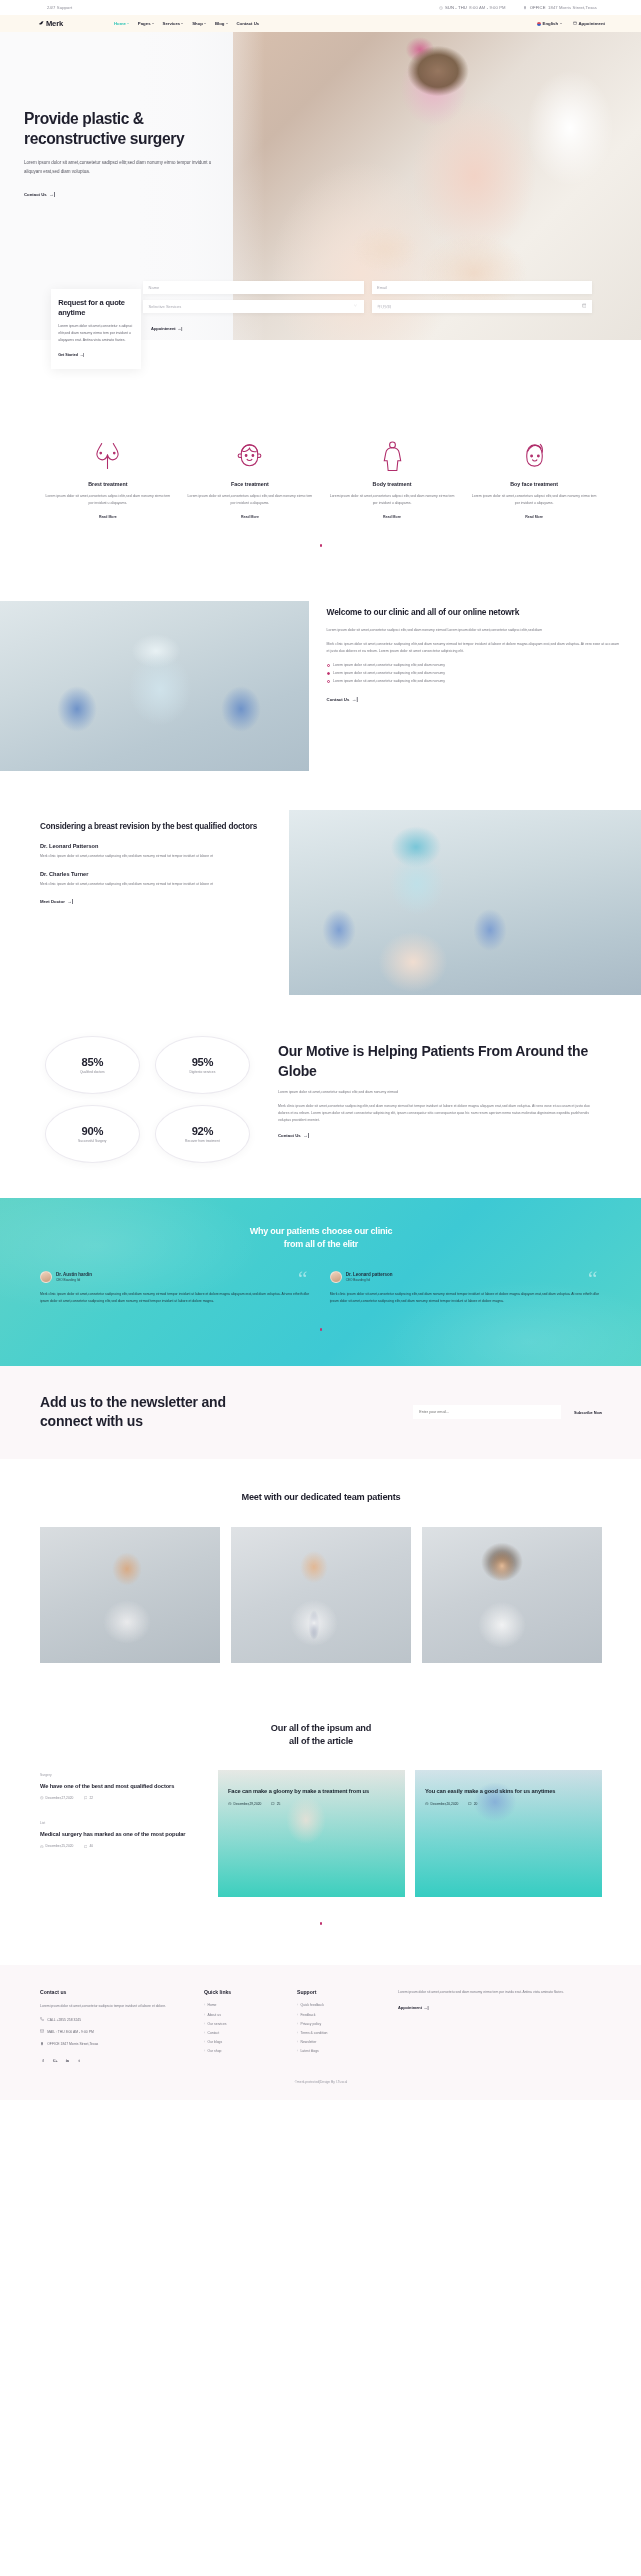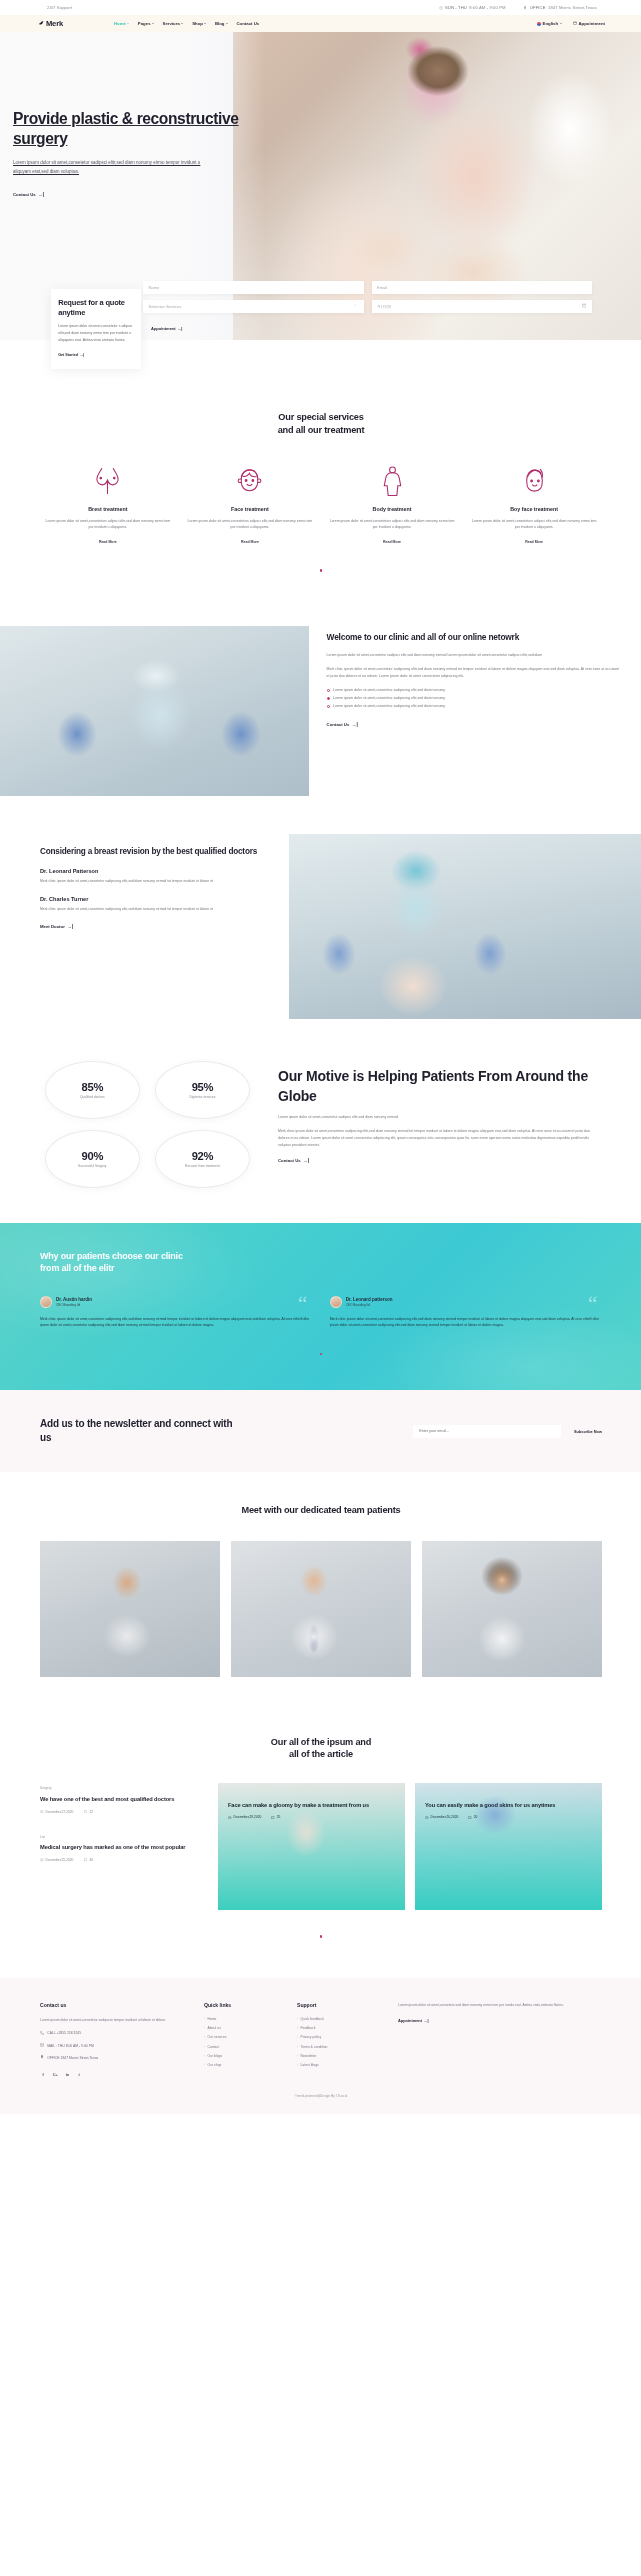--- a/index.html
+++ b/index.html
@@ -57,21 +57,21 @@
       radial-gradient(ellipse 44px 36px at 205px 39px, #8a6a4e 0%, #6d5238 45%, transparent 70%),
       radial-gradient(ellipse 24px 21px at 187px 17.6px, #d05b8c 0%, transparent 60%),
       radial-gradient(ellipse 76px 56px at 241px 241px, #efd7c4 0%, transparent 70%),
       radial-gradient(ellipse 48px 34px at 152px 217px, #f0dccb 0%, transparent 70%);
     opacity:.85;
   }
   .hero-fade {
     position:absolute; left:0; top:0; width: 265px; height: 308px;
     background: linear-gradient(90deg,#fafafb 0%, #fafafb 52%, rgba(250,250,251,.85) 72%, rgba(250,250,251,0) 100%);
   }
-  .hero-inner { position: relative; z-index: 5; padding: 77px 0 0 13px; width: 249px; text-decoration: underline; }
+  .hero-inner { position: relative; z-index: 5; padding: 77px 0 0 24px; width: 249px; }
   .hero-title { font-size: 15.6px; line-height: 1.26; font-weight: 700; color: #1f1f2d; letter-spacing: -0.4px; }
   .hero-sub { margin-top: 9.6px; font-size: 4.5px; line-height: 2.05; color: #55555f; width: 189px; }
   .btn-link { margin-top: 15.2px; display: inline-flex; align-items: center; gap: 2.4px; font-size: 4.3px; font-weight: 700; color: #1f1f2d; cursor: pointer; }
   .btn-link .arw { font-size: 4.8px; }
 
   
   .quote-strip { position: relative; margin-top: -67px; z-index: 10; height: 95px; }
   .quote-card {
     position: absolute; left: 51px; top: 16px; width: 90px; background: #ffffff;
     padding: 8.8px 7.2px 10.4px 7.2px; box-shadow: 0 1.6px 11.2px rgba(0,0,0,.07);
@@ -163,36 +163,36 @@
     background: linear-gradient(135deg,#5fd3c8 0%, #48cfce 30%, #3dc9d4 60%, #55d4cb 100%);
     overflow: hidden;
   }
   .testi:before {
     content:""; position:absolute; inset:0;
     background:
       radial-gradient(ellipse 241px 96px at 96px 48px, rgba(255,255,255,.13) 0%, transparent 70%),
       radial-gradient(ellipse 209px 88px at 529px 144px, rgba(255,255,255,.12) 0%, transparent 70%);
   }
   .testi .container { position: relative; z-index: 2; }
-  .testi-title { font-size: 9px; font-weight:700; text-align:left; color:#fff; line-height:1.38; letter-spacing:-0.2px; }
+  .testi-title { font-size: 9px; font-weight:700; text-align:center; color:#fff; line-height:1.38; letter-spacing:-0.2px; }
   .t-grid { display:flex; gap: 17.6px; margin-top: 21px; }
   .t-card { flex:1; position: relative; }
   .t-head { display:flex; align-items:center; gap:4px; }
   .t-av { width: 12px; height: 12px; border-radius: 50%; background: linear-gradient(160deg,#f0d5c1,#c99a78); flex:none; border: 0.8px solid rgba(255,255,255,.5); }
   .t-name { font-size: 4.5px; font-weight:700; color:#1f2b3a; }
   .t-role { font-size: 3.1px; color:#2f4a52; margin-top:0.8px; }
   .t-body { margin-top: 8px; font-size: 3.4px; line-height: 1.95; color:#1d3740; }
   .t-quote { position:absolute; right: 4.8px; top: -1.6px; font-size: 21px; color: rgba(255,255,255,.5); font-family:"Liberation Serif",serif; line-height:1; }
   .t-dot { text-align:center; margin-top: 14.4px; }
   .t-dot span { display:inline-block; width:2.8px; height:2.8px; border-radius:50%; background:#c0336f; }
 
   
   .news { background:#fbf7f9; padding: 27px 0 27px 0; }
   .news-row { display:flex; align-items:center; }
-  .news-h { font-size: 10px; font-weight:700; line-height:1.4; color:#1f1f2d; letter-spacing:-0.2px; width: 193px; }
+  .news-h { font-size: 14px; font-weight:700; line-height:1.4; color:#1f1f2d; letter-spacing:-0.2px; width: 193px; }
   .news-form { margin-left:auto; display:flex; align-items:center; gap: 13px; }
   .news-input { width: 148px; height: 13.6px; background:#fff; border:none; font-size:3.7px; color:#9a9aa4; padding:0 6.4px; font-family:"Liberation Sans",sans-serif; }
   .news-btn { font-size:3.9px; font-weight:700; color:#1f1f2d; display:flex; align-items:center; gap:1.6px; }
 
   
   .team { padding: 32px 0 35px 0; }
   .team-grid { display:flex; gap: 10.4px; margin-top: 24px; }
   .team-card { flex:1; height: 136px; position:relative; overflow:hidden; }
   .tc1 { background:
       radial-gradient(ellipse 24px 27px at 87px 42px, #d8ab86 0%, transparent 62%),
@@ -378,23 +378,20 @@
       </div>
       <div class="form-btn">
         <span>Appointment</span>
         <span>→|</span>
       </div>
     </div>
   </div>
 
   <div class="services">
     <div class="container">
-      <div class="sec-head">
-        <div class="sec-title"><span>Our special services</span><br><span>and all our treatment</span></div>
-      </div>
       <div class="svc-grid">
 
         <div class="svc">
           <div class="svc-ico">
             <svg viewBox="0 0 60 64" fill="none" stroke="#b02d6b" stroke-width="2.2" stroke-linecap="round">
               <path d="M18 6c-4 9-10 14-10 22 0 7 5 12 11 12 5 0 9-4 11-10"></path>
               <path d="M42 6c4 9 10 14 10 22 0 7-5 12-11 12-5 0-9-4-11-10"></path>
               <path d="M30 30v28"></path>
                 <circle cx="16" cy="26" r="1.6" fill="#b02d6b"></circle>
                 <circle cx="44" cy="26" r="1.6" fill="#b02d6b"></circle>

